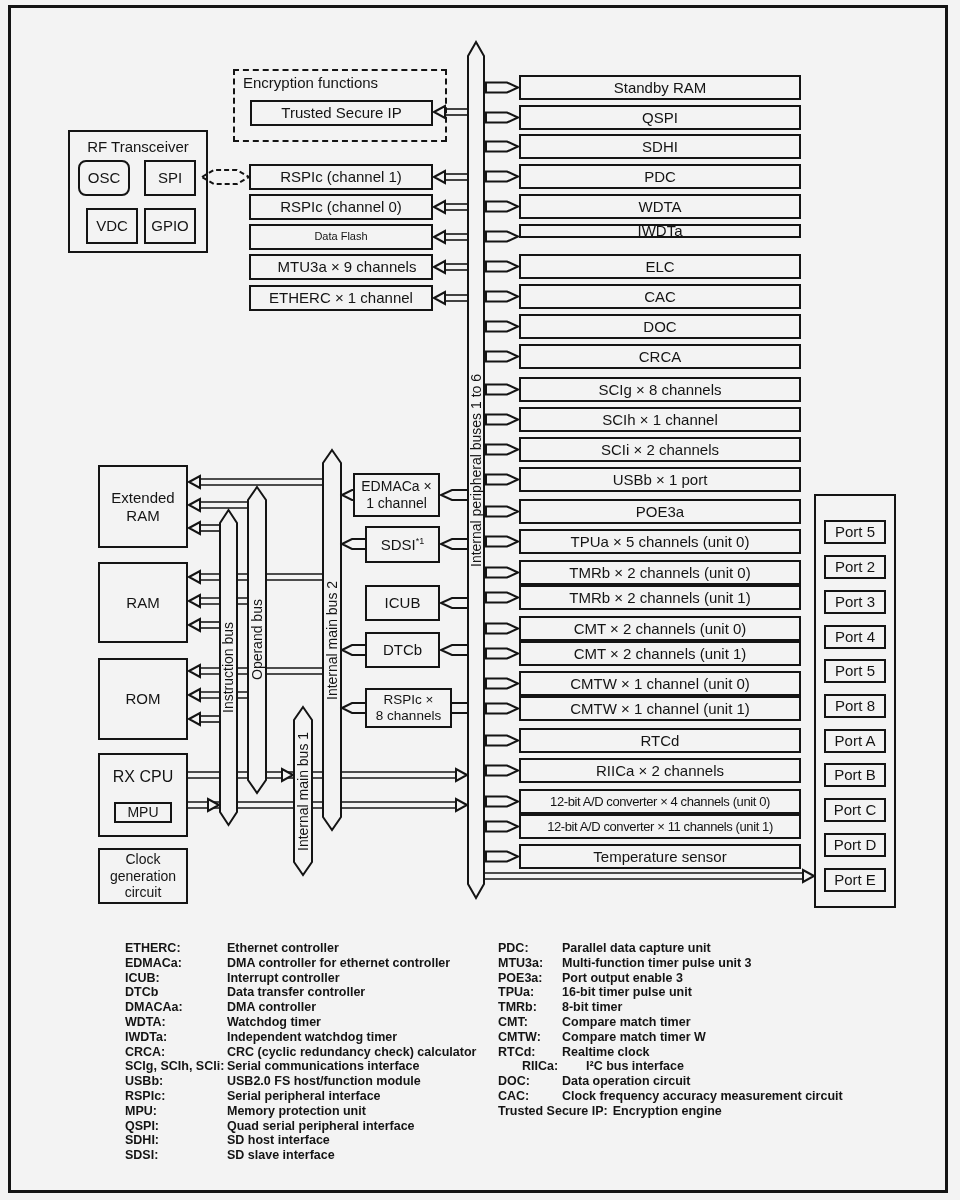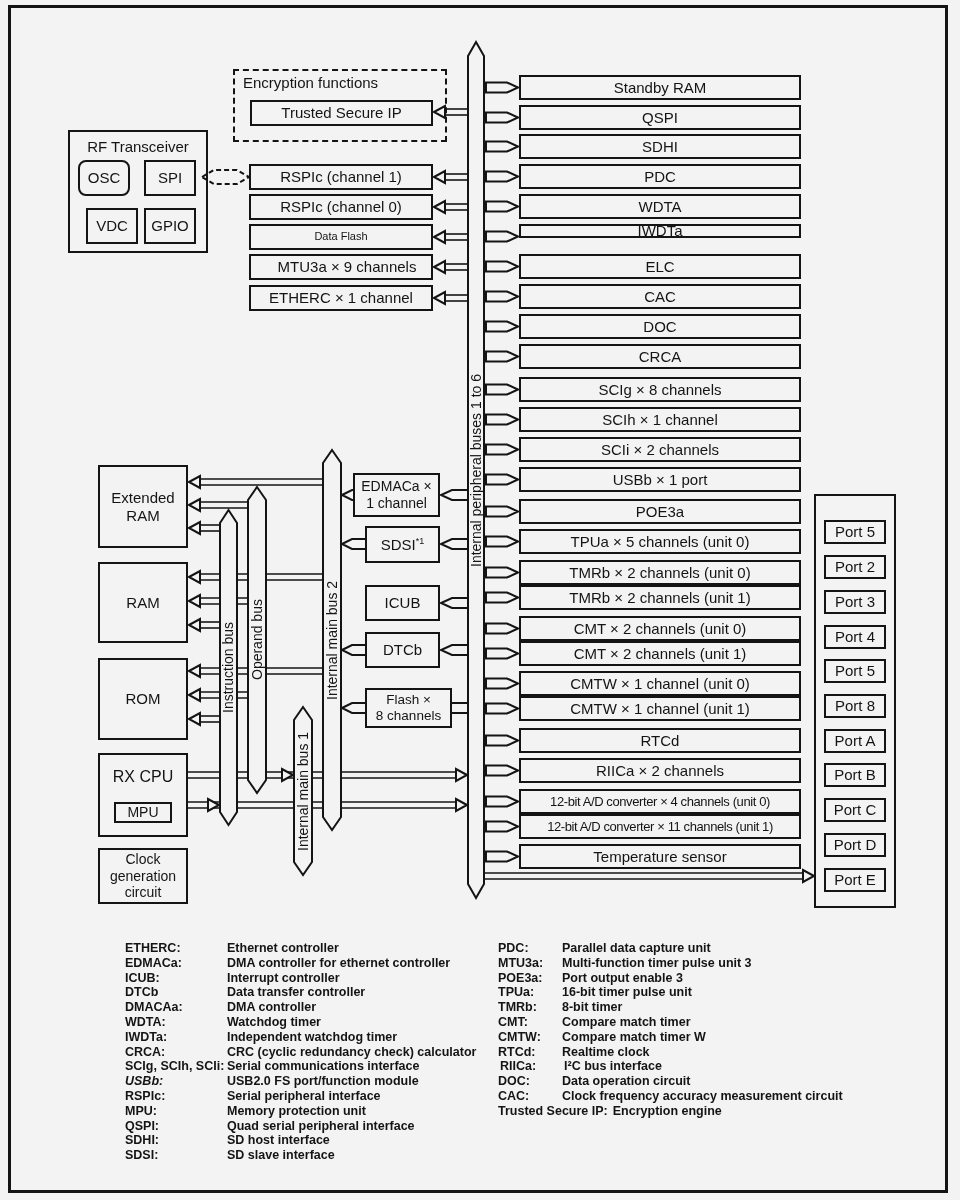--- a/index.html
+++ b/index.html
@@ -202,21 +202,21 @@
       <div class="box" style="position: absolute; left: 365px; top: 526px; width: 75px; height: 37px; font-size: 15px;">
         <div><span>SDSI</span><sup>*1</sup></div>
       </div>
       <div class="box" style="position: absolute; left: 365px; top: 585px; width: 75px; height: 36px; font-size: 15px; justify-content: center;">
         <div><span>ICUB</span></div>
       </div>
       <div class="box" style="position: absolute; left: 365px; top: 632px; width: 75px; height: 36px; font-size: 15px;">
         <div><span>DTCb</span></div>
       </div>
       <div class="box" style="position: absolute; left: 365px; top: 688px; width: 87px; height: 40px; font-size: 13.5px;">
-        <div><span>Flash ×</span></div>
+        <div><span>RSPIc ×</span></div>
         <div><span>8 channels</span></div>
       </div>
     </div>
   <div id="right-modules">
       <div class="box" style="position: absolute; left: 519px; top: 75px; width: 282px; height: 25px; font-size: 15px; letter-spacing: 0px;">
         <span>Standby RAM</span>
       </div>
       <div class="box" style="position: absolute; left: 519px; top: 105px; width: 282px; height: 25px; font-size: 15px; letter-spacing: 0px;">
         <span>QSPI</span>
       </div>
@@ -371,22 +371,22 @@
       </div>
       <div class="legend-row" style="left: 125px; top: 1044.6px;">
         <span class="legend-term" style="width: 102px;">CRCA:</span>
         <span class="legend-def">CRC (cyclic redundancy check) calculator</span>
       </div>
       <div class="legend-row" style="left: 125px; top: 1059.4px;">
         <span class="legend-term" style="width: 102px;">SCIg, SCIh, SCIi:</span>
         <span class="legend-def">Serial communications interface</span>
       </div>
       <div class="legend-row" style="left: 125px; top: 1074.2px;">
-        <span class="legend-term" style="width: 102px; font-style: italic;">USBb:</span>
-        <span class="legend-def">USB2.0 FS port/function module</span>
+        <span class="legend-term" style="width: 102px;">USBb:</span>
+        <span class="legend-def">USB2.0 FS host/function module</span>
       </div>
       <div class="legend-row" style="left: 125px; top: 1089px;">
         <span class="legend-term" style="width: 102px;">RSPIc:</span>
         <span class="legend-def">Serial peripheral interface</span>
       </div>
       <div class="legend-row" style="left: 125px; top: 1103.8px;">
         <span class="legend-term" style="width: 102px;">MPU:</span>
         <span class="legend-def">Memory protection unit</span>
       </div>
       <div class="legend-row" style="left: 125px; top: 1118.6px;">
@@ -428,21 +428,21 @@
         <span class="legend-def">Compare match timer</span>
       </div>
       <div class="legend-row" style="left: 498px; top: 1029.8px;">
         <span class="legend-term" style="width: 64px;">CMTW:</span>
         <span class="legend-def">Compare match timer W</span>
       </div>
       <div class="legend-row" style="left: 498px; top: 1044.6px;">
         <span class="legend-term" style="width: 64px;">RTCd:</span>
         <span class="legend-def">Realtime clock</span>
       </div>
-      <div class="legend-row" style="left: 500px; top: 1059.4px;">
+      <div class="legend-row" style="left: 522px; top: 1059.4px;">
         <span class="legend-term" style="width: 64px;">RIICa:</span>
         <span class="legend-def">I²C bus interface</span>
       </div>
       <div class="legend-row" style="left: 498px; top: 1074.2px;">
         <span class="legend-term" style="width: 64px;">DOC:</span>
         <span class="legend-def">Data operation circuit</span>
       </div>
       <div class="legend-row" style="left: 498px; top: 1089px;">
         <span class="legend-term" style="width: 64px;">CAC:</span>
         <span class="legend-def">Clock frequency accuracy measurement circuit</span>

